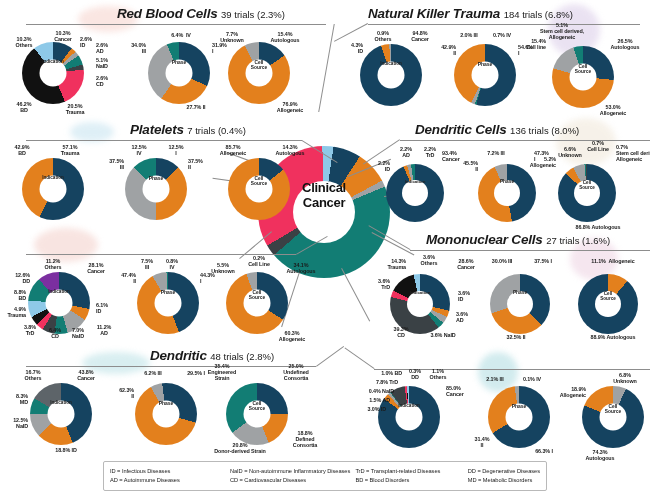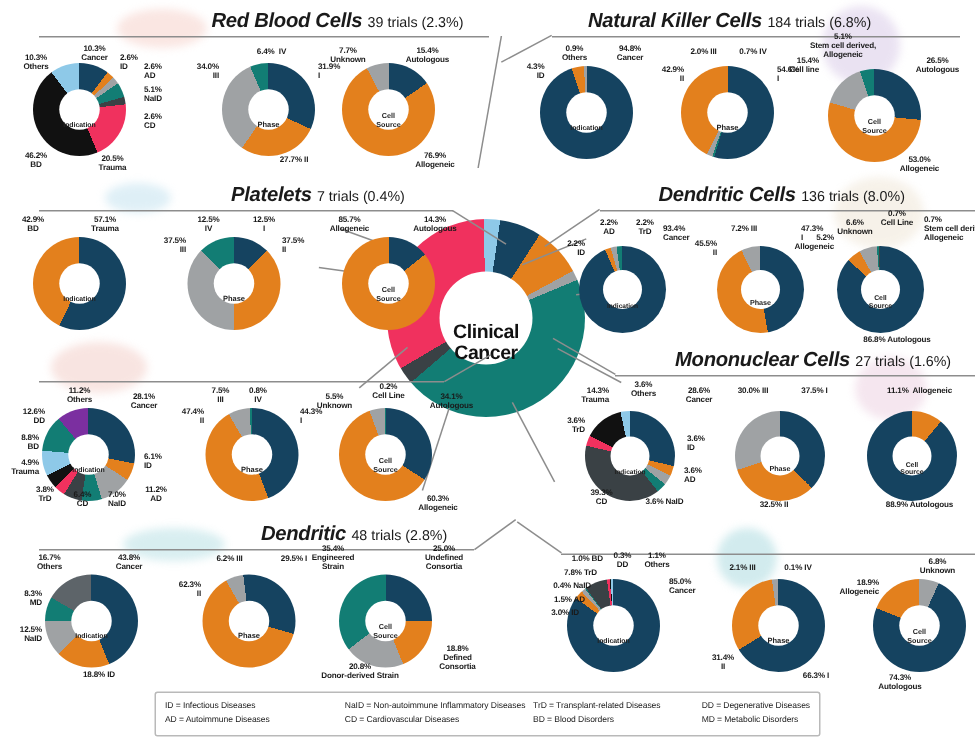--- a/index.html
+++ b/index.html
@@ -2,28 +2,28 @@
 <html><head>
 <meta charset="utf-8">
 <style>
   html,body{margin:0;padding:0;background:#fff;}
   body{width:650px;height:496px;overflow:hidden;font-family:"Liberation Sans",sans-serif;color:#1a1a1a;}
   #stage{position:relative;width:650px;height:496px;}
 
   .blob{position:absolute;border-radius:50%;filter:blur(3px);pointer-events:none;}
 
   .group{position:absolute;}
-  .grp-title{position:absolute;white-space:nowrap;font-size:13.5px;font-style:italic;font-weight:bold;letter-spacing:-.2px;margin-left:24px;}
+  .grp-title{position:absolute;white-space:nowrap;font-size:13.5px;font-style:italic;font-weight:bold;letter-spacing:-.2px;}
   .grp-title .cnt{font-style:normal;font-weight:normal;font-size:9.5px;letter-spacing:0;}
   .rule{position:absolute;height:0;border-top:.8px solid #8d8d8d;}
   .vrule{position:absolute;width:0;border-left:.8px solid #8d8d8d;}
 
   .donut{position:absolute;border-radius:50%;}
   .donut .hole{position:absolute;border-radius:50%;background:#fff;left:50%;top:50%;transform:translate(-50%,-50%);
-    display:flex;align-items:flex-end;justify-content:center;text-align:center;line-height:1.02;font-weight:bold;color:#222;}
+    display:flex;align-items:flex-start;justify-content:center;text-align:center;line-height:1.02;font-weight:bold;color:#222;}
 
   .lab{position:absolute;font-size:5.4px;font-weight:bold;line-height:1.12;white-space:nowrap;letter-spacing:-.1px;}
   .lab.c{text-align:center;transform:translateX(-50%);}
   .lab.r{text-align:right;transform:translateX(-100%);}
   .lab.l{text-align:left;}
 
   .leader{position:absolute;background:#8d8d8d;transform-origin:0 0;height:.7px;}
 
   #center-wrap{position:absolute;left:258px;top:146px;width:132px;height:132px;}
   #center-donut{width:132px;height:132px;}
@@ -217,21 +217,21 @@
       </div>
     </div>
     <div class="lab c" style="left:222px;top:18px;">35.4%<br>Engineered<br>Strain</div>
     <div class="lab c" style="left:296px;top:18px;">25.0%<br>Undefined<br>Consortia</div>
     <div class="lab c" style="left:305px;top:85px;">18.8%<br>Defined<br>Consortia</div>
     <div class="lab c" style="left:240px;top:97px;">20.8%<br>Donor-derived Strain</div>
   </div>
 
   <div class="group" style="left:330px;top:0;width:320px;height:128px;">
     <div class="grp-title" style="left:38px;top:6px;">
-      <span>Natural Killer Cells</span> <span class="cnt">184 trials (6.8%)</span>
+      <span>Natural Killer Trauma</span> <span class="cnt">184 trials (6.8%)</span>
     </div>
     <div class="rule" style="left:38px;top:24px;width:272px;"></div>
     <div class="leader" style="left:38px;top:24px;width:38px;transform:rotate(152deg);"></div>
 
     <div class="donut" style="left:30px;top:44px;width:62px;height:62px;
       background:conic-gradient(#154360 0 94.8%, #e3801d 94.8% 99.1%, #9fa2a4 99.1% 100%);">
       <div class="hole" style="width:27px;height:27px;font-size:4.6px;">Indication</div>
     </div>
     <div class="lab r" style="left:33px;top:42px;">4.3%<br>ID</div>
     <div class="lab c" style="left:53px;top:30px;">0.9%<br>Others</div>

